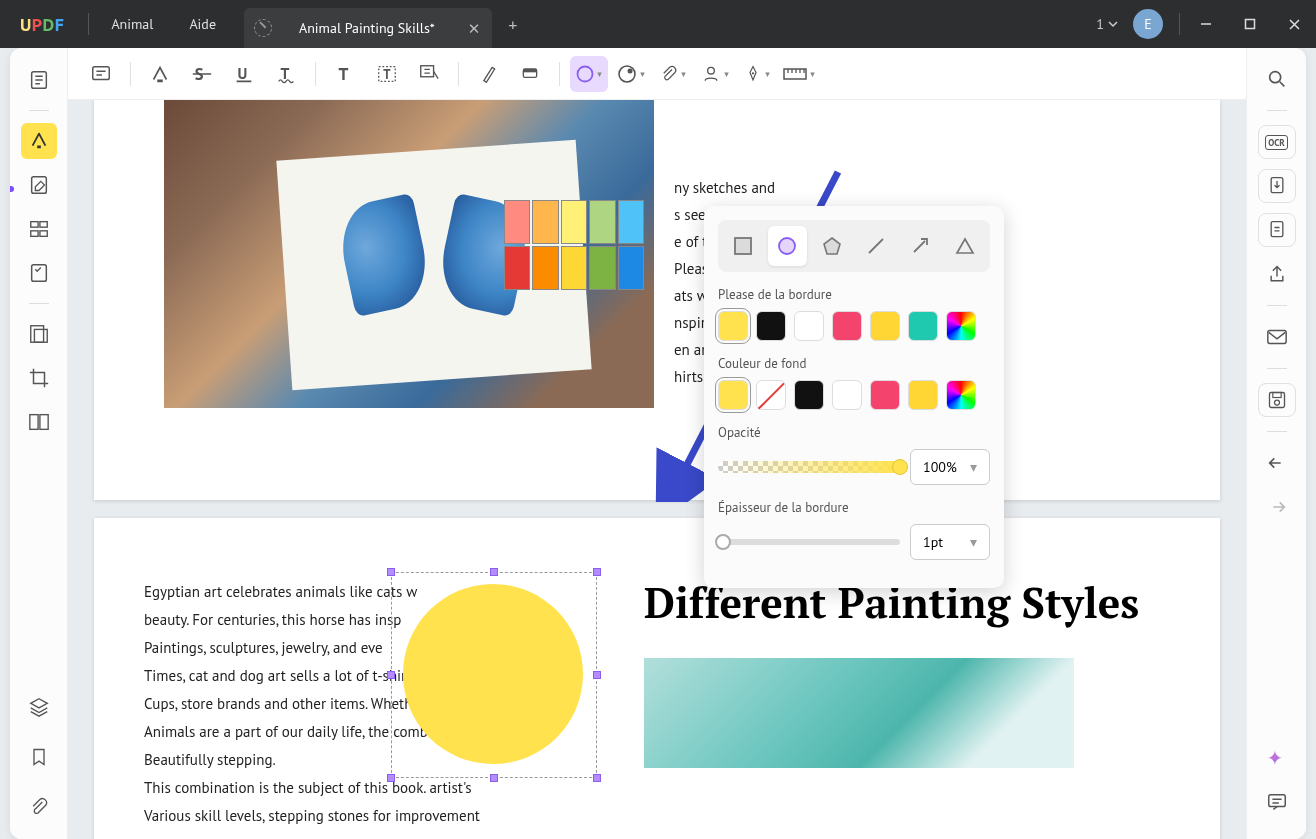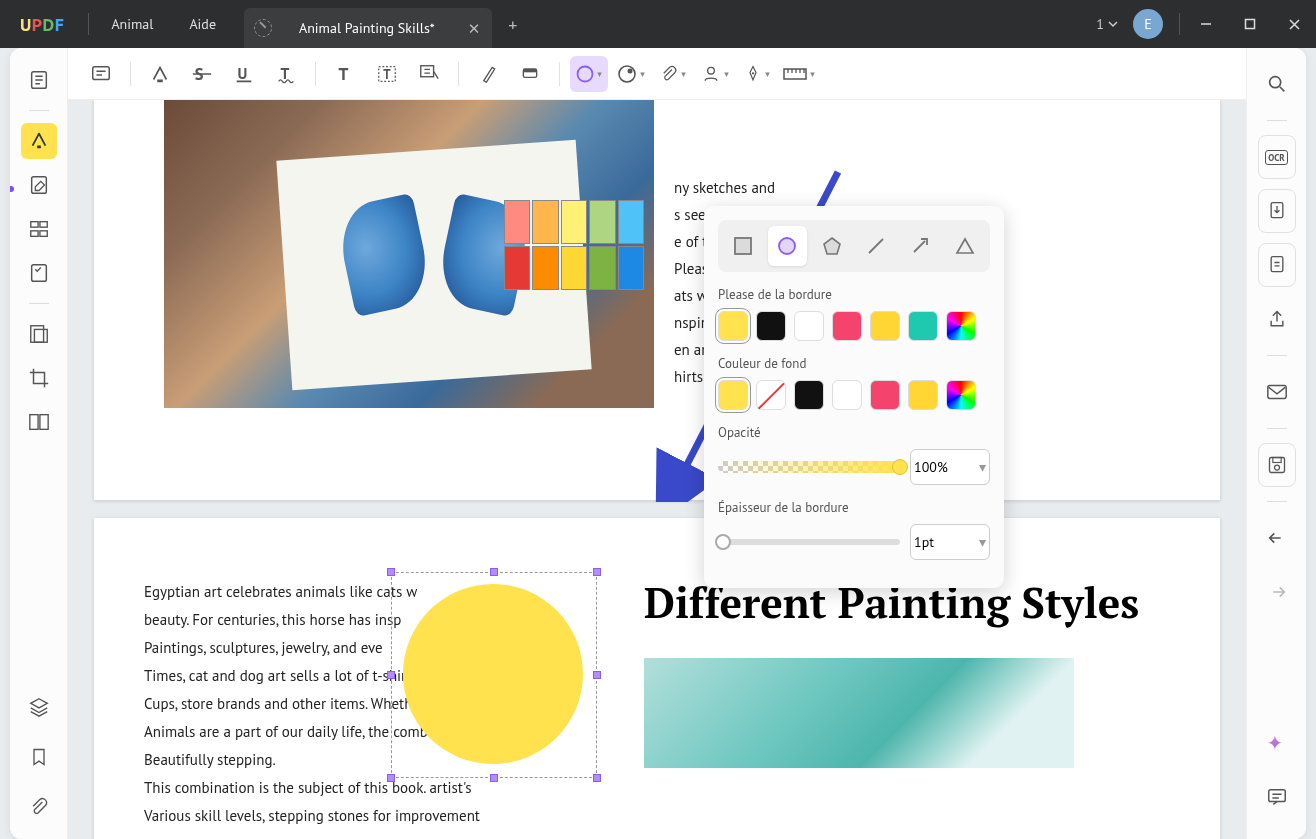--- a/index.html
+++ b/index.html
@@ -20,21 +20,21 @@
 .tb-count{display:flex;align-items:center;gap:3px;margin-right:14px;color:#ccc;font-size:14px}
 .avatar{width:30px;height:30px;border-radius:50%;background:#7aa6d2;color:#fff;display:flex;align-items:center;justify-content:center;font-size:14px;margin-right:12px}
 .app{display:flex;height:791px;background:#fff;margin:0 10px 10px 10px;border-radius:12px;overflow:hidden;box-shadow:0 2px 8px rgba(0,0,0,0.08)}
 .left-rail{width:58px;background:#fcfcfc;border-right:1px solid #eee;display:flex;flex-direction:column;align-items:center;padding-top:14px;gap:8px;position:relative}
 .rail-btn{width:36px;height:36px;display:flex;align-items:center;justify-content:center;border-radius:6px;cursor:pointer;color:#555}
 .rail-btn.active{background:#ffe24d}
 .rail-sep{width:20px;height:1px;background:#ddd;margin:4px 0}
 .rail-dot{position:absolute;left:-2px;top:138px;width:6px;height:6px;border-radius:50%;background:#7c4dff}
 .left-bottom{position:absolute;bottom:14px;display:flex;flex-direction:column;gap:14px;align-items:center}
 .right-rail{width:60px;background:#fcfcfc;border-left:1px solid #eee;display:flex;flex-direction:column;align-items:center;padding-top:14px;gap:10px}
-.right-rail .rail-btn{border:1px solid #e0e0e0;border-radius:8px;width:38px;height:44px}
+.right-rail .rail-btn{border:1px solid #e0e0e0;border-radius:8px;width:38px;height:34px}
 .right-rail .plain{border:none}
 .content{flex:1;display:flex;flex-direction:column}
 .toolbar{height:52px;display:flex;align-items:center;gap:4px;padding:0 14px;border-bottom:1px solid #eee}
 .tb-btn{width:38px;height:36px;display:flex;align-items:center;justify-content:center;border-radius:6px;cursor:pointer;color:#444;position:relative;gap:1px}
 .tb-btn.active{background:#e8d9ff}
 .tb-sep{width:1px;height:24px;background:#e0e0e0;margin:0 6px}
 .drop-arrow{font-size:9px;color:#888;margin-left:2px}
 .canvas{flex:1;background:#e9ecef;overflow:hidden;position:relative;padding:0 26px}
 .page{background:#fff;box-shadow:0 1px 4px rgba(0,0,0,0.15);margin-bottom:18px;position:relative}
 .page1{height:400px}
@@ -72,21 +72,21 @@
 .nofill{background:#fff;position:relative}
 .nofill::after{content:"";position:absolute;width:130%;height:1.5px;background:#e53935;top:50%;left:-15%;transform:rotate(-45deg)}
 .slider-row{display:flex;align-items:center;gap:10px;margin-bottom:14px}
 .slider-track{flex:1;height:12px;border-radius:6px;position:relative}
 .op-track{background:repeating-conic-gradient(#ccc 0 25%,#fff 0 50%) 0 0/10px 10px}
 .op-fill{position:absolute;inset:0;border-radius:6px;background:linear-gradient(90deg,rgba(255,226,77,0) 0%,#ffe24d 100%)}
 .thick-track{background:#ddd;height:6px;border-radius:3px}
 .slider-thumb{position:absolute;width:16px;height:16px;border-radius:50%;top:50%;transform:translate(-50%,-50%);border:2px solid #aaa;background:#fff}
 .op-thumb{background:#ffe24d;border:1px solid #e0c43a;left:100%}
 .thick-thumb{left:3%}
-.combo{width:80px;height:36px;border:1px solid #ccc;border-radius:6px;display:flex;align-items:center;justify-content:space-between;padding:0 3px;background:#fff;font-size:14px;cursor:pointer}
+.combo{width:80px;height:36px;border:1px solid #ccc;border-radius:6px;display:flex;align-items:center;justify-content:space-between;padding:0 12px;background:#fff;font-size:14px;cursor:pointer}
 svg{display:block}
 .ai-icon{width:28px;height:28px;border-radius:8px;position:relative}
 .ai-icon::before{content:"✦";font-size:20px;background:linear-gradient(135deg,#ff6ec4,#7873f5);-webkit-background-clip:text;-webkit-text-fill-color:transparent;position:absolute;top:1px;left:4px}
 </style>
 </head>
 <body>
 
 <div class="titlebar">
   <div class="logo"><span class="u">U</span><span class="p">P</span><span class="d">D</span><span class="f">F</span></div>
   <div class="vd"></div>

